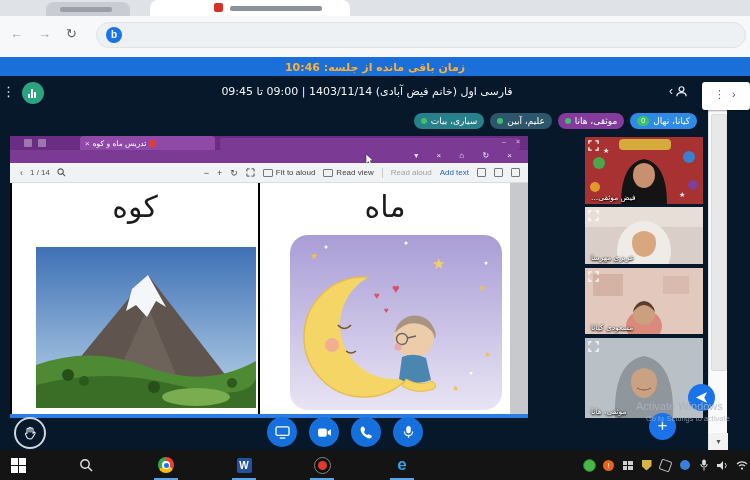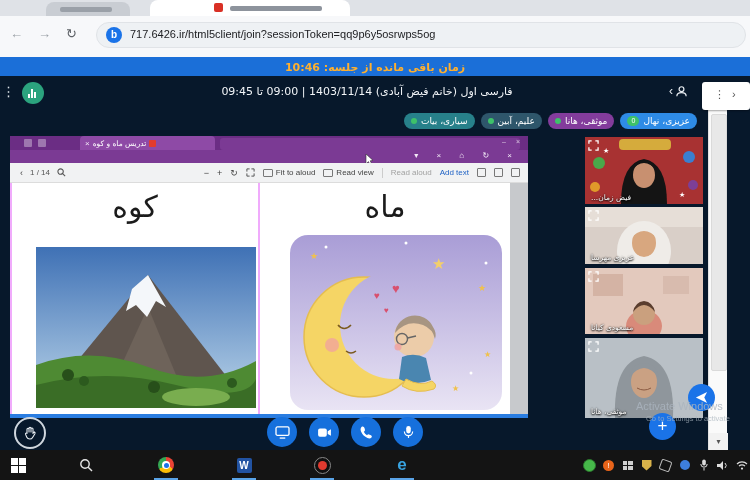--- a/index.html
+++ b/index.html
@@ -62,21 +62,21 @@
                display:flex;align-items:center;font-size:8px;color:#555;}
   .pdf-left{display:flex;align-items:center;gap:7px;padding-left:10px;}
   .pdf-right{margin-left:auto;display:flex;align-items:center;gap:8px;padding-right:8px;}
   .tb-ico{font-size:9px;color:#444;}
   .tb-btn{display:flex;align-items:center;gap:3px;color:#444;}
   .tb-box{width:8px;height:6px;border:1px solid #777;border-radius:1px;}
   .tb-sep{width:1px;height:10px;background:#ccc;}
   .grayed{color:#a2a2a2;}
   .bluetxt{color:#1f62c5;}
   .sq-ico{width:7px;height:7px;border:1px solid #777;border-radius:1px;}
-  .pdf-content{position:absolute;left:0;top:47px;width:518px;height:231px;background:#f0abfc;}
+  .pdf-content{position:absolute;left:0;top:47px;width:518px;height:231px;background:#000000;}
   .page{position:absolute;top:0;height:231px;background:#fff;}
   .page-left{left:2px;width:246px;}
   .page-right{left:250px;width:250px;}
   .pdf-strip{position:absolute;left:500px;top:0;width:18px;height:231px;background:#c7c9cc;}
   .word{position:absolute;top:6px;width:100%;text-align:center;font-size:30px;color:#1b1b1b;}
   .photo{position:absolute;left:24px;top:64px;}
   .moonart{position:absolute;left:26px;top:50px;}
   .edge-bottom{position:absolute;left:0;top:278px;width:518px;height:4px;background:#2a7de1;}
 
   
@@ -145,21 +145,20 @@
       <div class="blurtext"></div>
     </div>
   </div>
 
   <div class="toolbar">
     <span class="navbtn" style="left:10px">←</span>
     <span class="navbtn" style="left:38px">→</span>
     <span class="navbtn dark" style="left:66px">↻</span>
     <div class="urlbar">
       <div class="site-favicon">b</div>
-      <div class="url-text">717.6426.ir/html5client/join?sessionToken=qq9p6y5osrwps5og</div>
     </div>
   </div>
 
   <div class="banner">
     <span class="fa">زمان باقی مانده از جلسه: 10:46</span>
   </div>
 
   <div class="mheader">
     <span class="kebab-left">⋮</span>
     <div class="logo-circle">
@@ -174,21 +173,21 @@
       <span>‹</span>
       <svg width="13" height="13" viewBox="0 0 14 14">
         <circle cx="7" cy="4.5" r="2.6" fill="none" stroke="#e8edf2" stroke-width="1.3"></circle>
         <path d="M2,12 Q2,8.2 7,8.2 Q12,8.2 12,12" fill="none" stroke="#e8edf2" stroke-width="1.3"></path>
       </svg>
     </div>
   </div>
 
   <div class="pills">
     <div class="pill" style="background: rgb(46, 139, 230);">
-      <span class="plabel fa">عزیزی، نهال</span>
+      <span class="plabel fa">کیانا، نهال</span>
       <span class="pbadge">0</span>
     </div>
     <div class="pill" style="background: rgb(131, 60, 156);">
       <span class="plabel fa">موثقی، هانا</span>
       <span class="pdot"></span>
     </div>
     <div class="pill" style="background: rgb(46, 86, 107);">
       <span class="plabel fa">علیم، آبین</span>
       <span class="pdot"></span>
     </div>
@@ -370,21 +369,21 @@
         <circle cx="108" cy="48" r="5" fill="#7d3f98"></circle>
       <text x="18" y="16" font-size="7" fill="#fff">★</text>
         <text x="94" y="60" font-size="7" fill="#fff">★</text>
       <path d="M36,67 Q36,26 59,22 Q82,26 82,67 Z" fill="#141414"></path>
       <ellipse cx="59" cy="38" rx="11" ry="13" fill="#c89070"></ellipse>
       <path d="M46,34 Q59,18 72,34 Q70,24 59,23 Q48,24 46,34 Z" fill="#141414"></path>
     </svg>
     <svg class="expand" viewBox="0 0 12 12">
       <path d="M1,4 V1 H4 M8,1 H11 V4 M11,8 V11 H8 M4,11 H1 V8" fill="none" stroke="#fff" stroke-width="1.4"></path>
     </svg>
-    <span class="vlabel fa">فیض زمان...</span>
+    <span class="vlabel fa">فیض موثقی...</span>
   </div>
 
   <div class="vtile" style="top:268px;height:66px">
     <svg width="118" height="66" viewBox="0 0 118 66">
       <rect width="118" height="66" fill="#e3c9bd"></rect>
       <rect x="8" y="6" width="30" height="22" fill="#d4b3a4"></rect>
       <rect x="78" y="8" width="26" height="18" fill="#d8bbae"></rect>
       <ellipse cx="59" cy="58" rx="18" ry="16" fill="#d98a7a"></ellipse>
       <circle cx="59" cy="46" r="11" fill="#caa07e"></circle>
       <path d="M48,44 Q59,30 70,44 Q68,34 59,33 Q50,34 48,44 Z" fill="#5a3d2e"></path>

